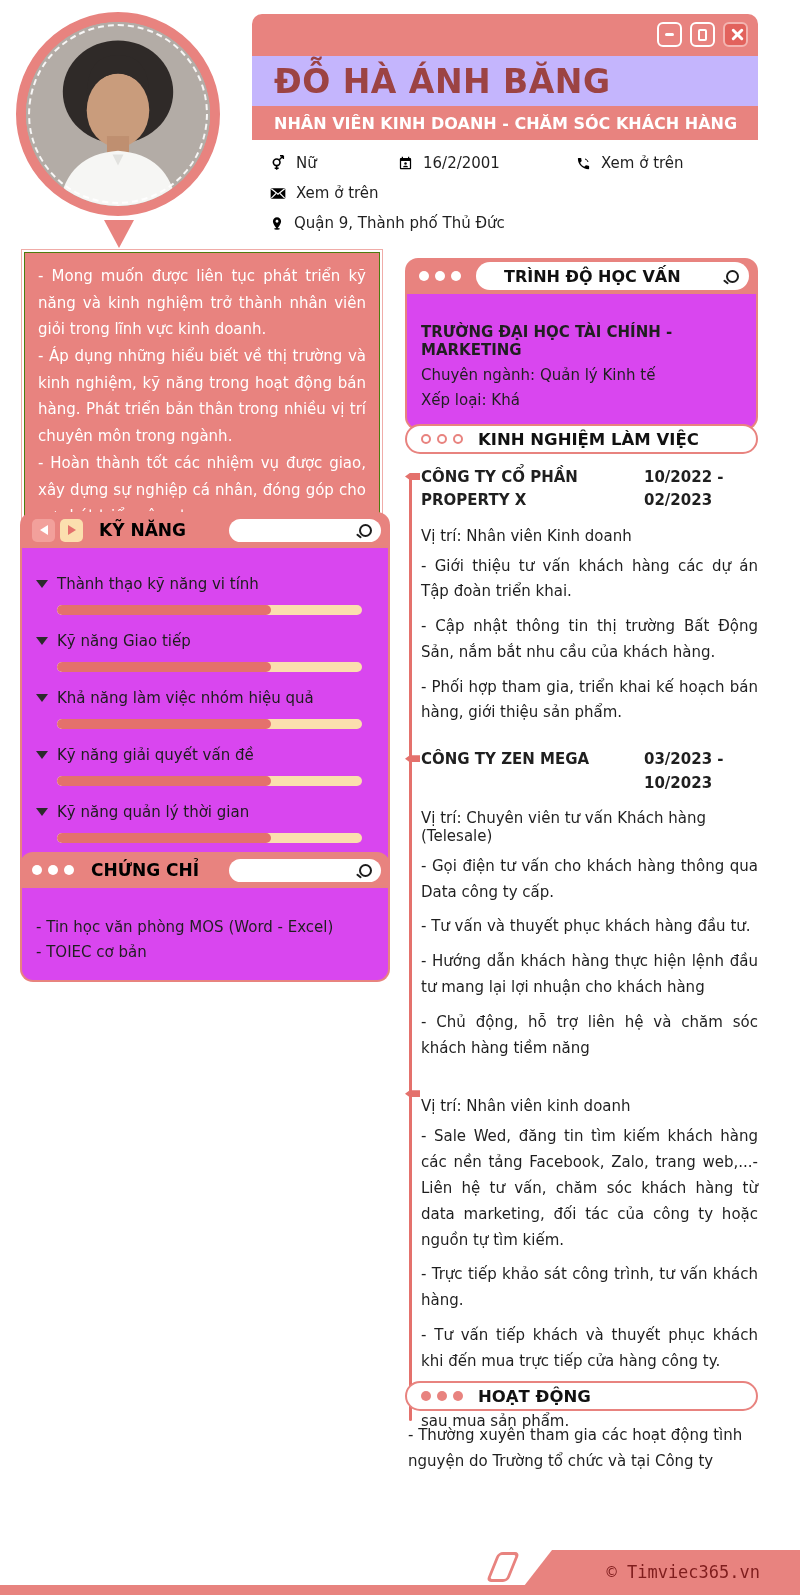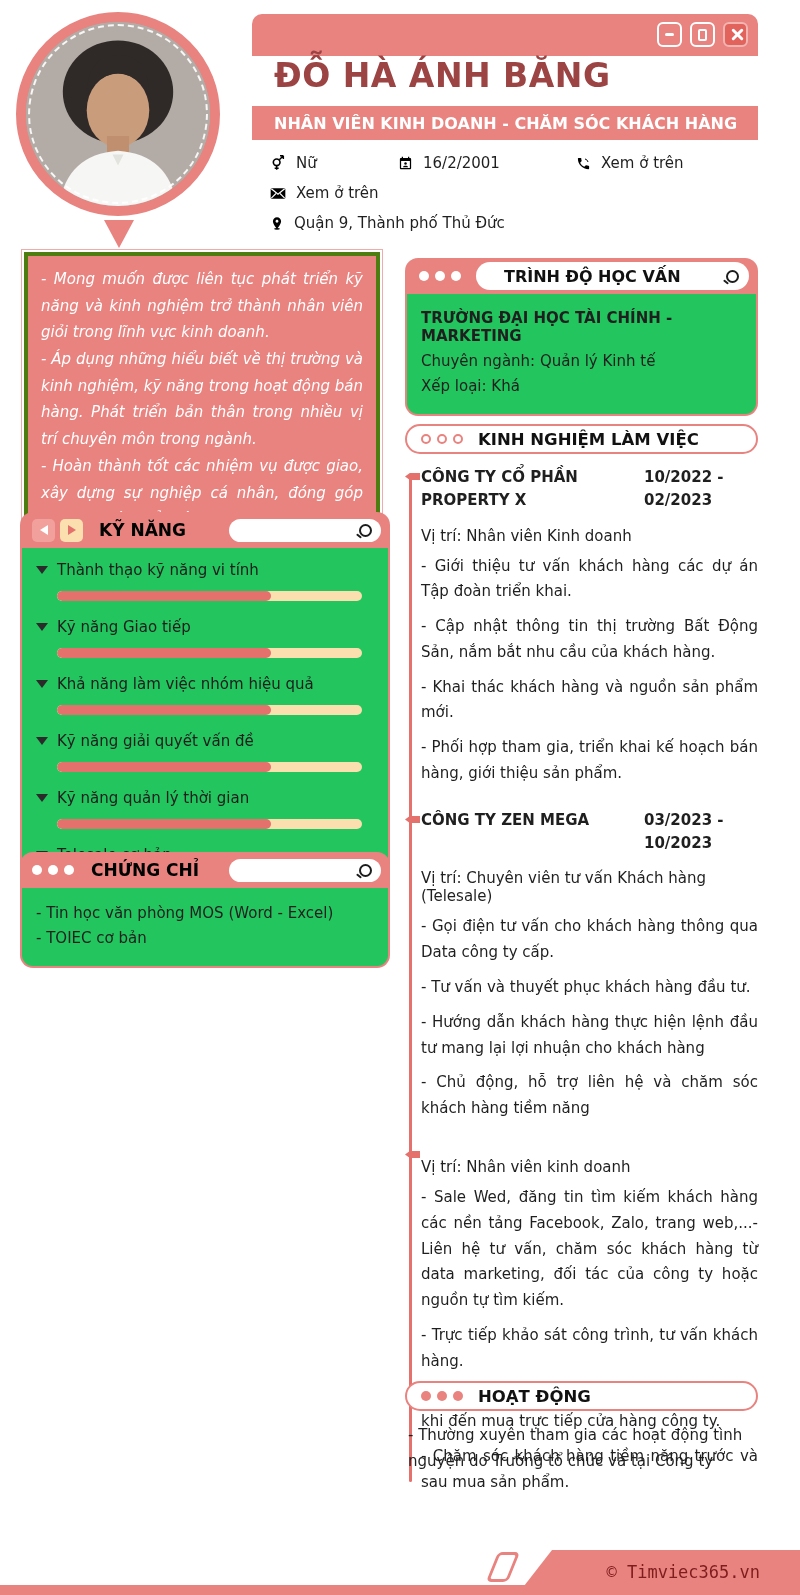--- a/index.html
+++ b/index.html
@@ -23,44 +23,44 @@
   .win-controls{display:flex;justify-content:flex-end;gap:8px;padding:8px 10px 0 0;height:30px;}
   .win-btn{width:25px;height:25px;border:2px solid #fff;border-radius:6px;background:transparent;
            display:flex;align-items:center;justify-content:center;box-sizing:border-box;}
   .win-btn.close{background:#e2625c;border-color:#f3b5b1;}
   .glyph-minus{width:11px;height:3px;background:#fff;border-radius:2px;}
   .glyph-square{width:10px;height:8px;border:2px solid #fff;border-radius:2px;}
   .glyph-x{position:relative;width:13px;height:13px;}
   .glyph-x::before,.glyph-x::after{content:"";position:absolute;left:5px;top:-1px;width:3px;height:15px;
            background:#fff;border-radius:2px;}
   .glyph-x::before{transform:rotate(45deg);} .glyph-x::after{transform:rotate(-45deg);}
-  .name-band{background:#ffffff;height:50px;margin-top:4px;display:flex;align-items:flex-start;padding-left:22px;}
+  .name-band{background:#c4b5fd;height:50px;margin-top:4px;display:flex;align-items:center;padding-left:22px;}
   .name-band h1{margin:0;font-size:33px;font-weight:bold;color:#9c4343;letter-spacing:.5px;}
   .role-band{height:34px;display:flex;align-items:center;padding-left:22px;
              color:#fff;font-weight:bold;font-size:16px;}
   .info-panel{background:#fff;border-radius:0 0 10px 10px;height:98px;padding:8px 18px 0 18px;box-sizing:border-box;}
   .info-row{display:flex;align-items:center;height:30px;font-size:15px;}
   .info-cell{display:flex;align-items:center;}
   .info-cell .ic{margin-right:10px;display:inline-flex;}
   .cell-gender{width:128px;} .cell-dob{width:178px;}
   .ic svg{display:block;}
 
   
   .objective{position:absolute;left:24px;top:252px;width:356px;background:#e8837f;
-             border:4px solid #4d7c0f;outline:1px solid #f0aca8;outline-offset:2px;
-             padding:10px 13px 20px 13px;box-sizing:border-box;font-style:italic;}
+             border:1px solid #4d7c0f;outline:1px solid #f0aca8;outline-offset:2px;
+             padding:10px 13px 20px 13px;box-sizing:border-box;}
   .objective p{margin:0;color:#fff;font-size:15px;line-height:1.78;text-align:justify;}
 
   
   .panel{position:absolute;left:20px;width:370px;}
   .panel-head{height:36px;background:#e8837f;border-radius:13px 13px 0 0;
               display:flex;align-items:center;padding:0 9px 0 12px;box-sizing:border-box;}
   .panel-head .ttl{color:#000000;font-weight:bold;font-size:17px;margin-left:11px;}
-  .panel-body{background:#22c55e;border:2px solid #e8837f;border-top:none;
-              border-radius:0 0 13px 13px;padding:10px 14px 12px 14px;box-sizing:border-box;}
+  .panel-body{background:#d946ef;border:2px solid #e8837f;border-top:none;
+              border-radius:0 0 13px 13px;padding:24px 14px 12px 14px;box-sizing:border-box;}
   .nav-btn{width:23px;height:23px;border:none;border-radius:5px;display:flex;align-items:center;
            justify-content:center;margin-right:5px;padding:0;}
   .nav-back{background:#f2a09b;} .nav-fwd{background:#fbdfae;}
   .tri-l{width:0;height:0;border-top:5px solid transparent;border-bottom:5px solid transparent;
          border-right:8px solid #fff;}
   .tri-r{width:0;height:0;border-top:5px solid transparent;border-bottom:5px solid transparent;
          border-left:8px solid #e4716c;}
   .search-pill{margin-left:auto;width:152px;height:23px;background:#fff;border-radius:12px;
                display:flex;align-items:center;justify-content:flex-end;padding-right:9px;box-sizing:border-box;}
   .lens{position:relative;width:9px;height:9px;border:2px solid #1d1d1d;border-radius:50%;}
@@ -357,21 +357,20 @@
         <div class="job">
           <span class="job-marker"></span>
           <div class="job-head">
             <div class="job-company">CÔNG TY CỔ PHẦN PROPERTY X</div>
             <div class="job-dates">10/2022 - 02/2023</div>
           </div>
           <p class="job-pos">Vị trí: Nhân viên Kinh doanh</p>
           <div>
             <p class="job-bullet">- Giới thiệu tư vấn khách hàng các dự án Tập đoàn triển khai.</p>
             <p class="job-bullet">- Cập nhật thông tin thị trường Bất Động Sản, nắm bắt nhu cầu của khách hàng.</p>
-            <p class="job-bullet">- Khai thác khách hàng và nguồn sản phẩm mới.</p>
             <p class="job-bullet">- Phối hợp tham gia, triển khai kế hoạch bán hàng, giới thiệu sản phẩm.</p>
           </div>
         </div>
 
         <div class="job">
           <span class="job-marker"></span>
           <div class="job-head">
             <div class="job-company">CÔNG TY ZEN MEGA</div>
             <div class="job-dates">03/2023 - 10/2023</div>
           </div>

